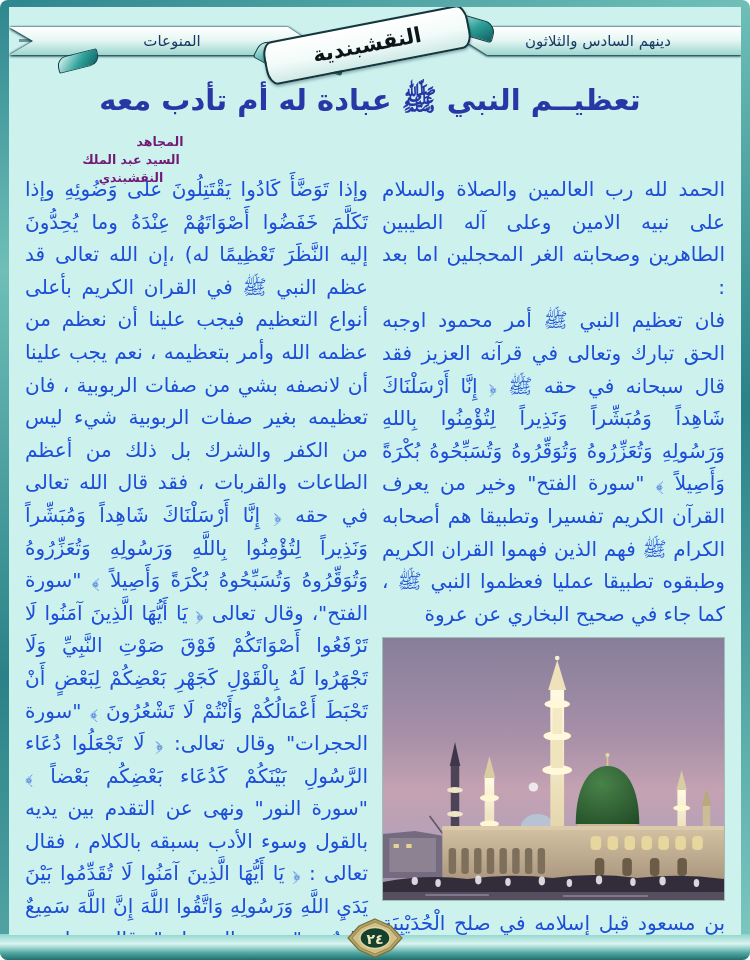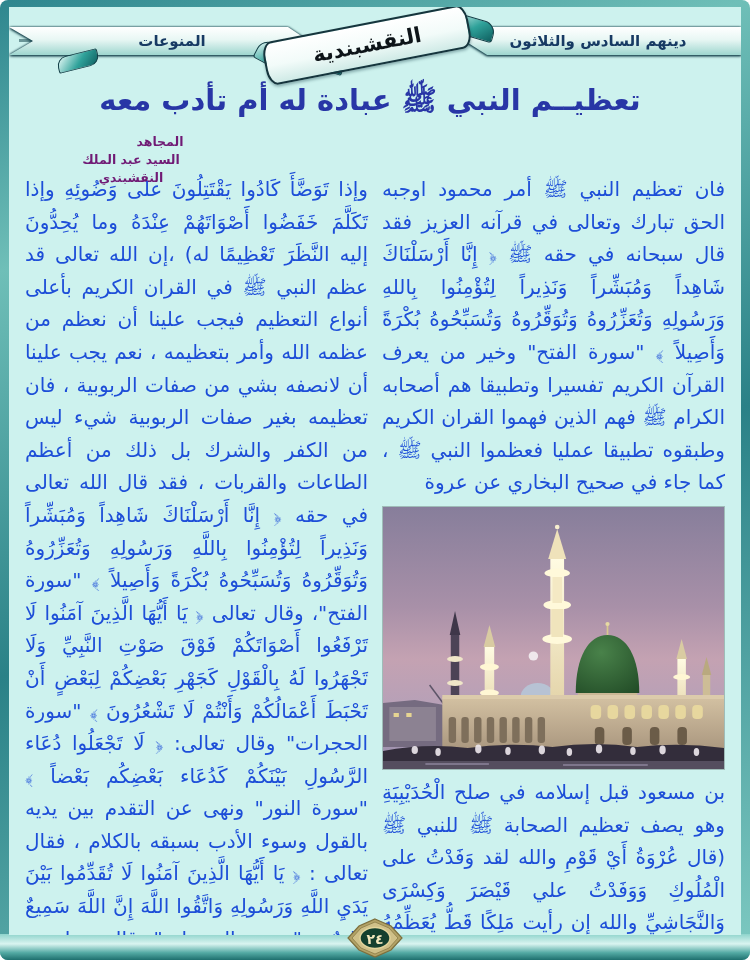--- a/index.html
+++ b/index.html
@@ -9,21 +9,21 @@
   .page{position:absolute;top:7px;left:9px;right:9px;bottom:25px;background:#cdf2ee;overflow:hidden;}
 
   
   .hdr-line{position:absolute;top:32px;left:10px;right:10px;height:3px;background:#1c4a52;opacity:.55;}
   .ribbon-side{position:absolute;top:20px;height:28px;filter:drop-shadow(0 0 1px #14404a) drop-shadow(0 1px 1px #14404a);}
   .ribbon-side .rb-bg{position:absolute;inset:0;background:linear-gradient(180deg,#ffffff 0%,#e8f7f4 45%,#9ed6cf 100%);}
   .rb-right{right:0;width:276px;}
   .rb-right .rb-bg{clip-path:polygon(0 50%,8% 0,100% 0,100% 100%,8% 100%);}
   .rb-left{left:0;width:300px;}
   .rb-left .rb-bg{clip-path:polygon(8% 50%,0 0,93% 0,100% 50%,93% 100%,0 100%);}
-  .ribbon-side .rb-txt{position:absolute;inset:0;display:flex;align-items:center;justify-content:center;font-size:15px;font-weight:bold;color:#173a63;letter-spacing:0;}
+  .ribbon-side .rb-txt{position:absolute;inset:0;display:flex;align-items:center;justify-content:center;font-size:15px;font-weight:normal;color:#173a63;letter-spacing:0;}
   .rb-left .rb-txt{padding-left:26px;}
   .rb-right .rb-txt{padding-right:10px;}
   .curl{position:absolute;background:linear-gradient(135deg,#e9fbf8,#2fa29a 55%,#0f5f60);border:1px solid #123f47;}
   .curl-a{left:288px;top:44px;width:46px;height:16px;transform:rotate(18deg);border-radius:2px 10px 2px 10px;}
   .curl-b{left:48px;top:46px;width:40px;height:14px;transform:rotate(-14deg);border-radius:10px 2px 10px 2px;}
   .curl-c{left:438px;top:10px;width:46px;height:18px;transform:rotate(16deg);border-radius:3px 12px 3px 12px;}
   .curl-d{left:246px;top:40px;width:44px;height:20px;transform:rotate(28deg);border-radius:12px 3px 12px 3px;}
   .ribbon-center{position:absolute;left:254px;top:16px;width:204px;height:40px;transform:rotate(-11deg);background:linear-gradient(180deg,#ffffff 0%,#f2fbf9 55%,#cfeae6 100%);border:2px solid #16353d;border-radius:10px/16px;display:flex;align-items:center;justify-content:center;box-shadow:0 2px 3px rgba(10,50,60,.35);}
   .ribbon-center .rb-txt{font-size:21px;font-weight:bold;color:#0d1418;}
 
@@ -77,20 +77,21 @@
     <div class="title">تعظيــم النبي ﷺ عبادة له أم تأدب معه</div>
 
     <div class="byline">
       <div class="b1">المجاهد</div>
       <div class="b2">السيد عبد الملك النقشبندي</div>
     </div>
 
     <div class="columns">
 
       <div class="col">
+        <p>الحمد لله رب العالمين والصلاة والسلام على نبيه الامين وعلى آله الطيبين الطاهرين وصحابته الغر المحجلين اما بعد :</p>
         <p>فان تعظيم النبي ﷺ أمر محمود اوجبه الحق تبارك وتعالى في قرآنه العزيز فقد قال سبحانه في حقه ﷺ ﴿ إِنَّا أَرْسَلْنَاكَ شَاهِداً وَمُبَشِّراً وَنَذِيراً لِتُؤْمِنُوا بِاللهِ وَرَسُولِهِ وَتُعَزِّرُوهُ وَتُوَقِّرُوهُ وَتُسَبِّحُوهُ بُكْرَةً وَأَصِيلاً ﴾ "سورة الفتح" وخير من يعرف القرآن الكريم تفسيرا وتطبيقا هم أصحابه الكرام ﷺ فهم الذين فهموا القران الكريم وطبقوه تطبيقا عمليا فعظموا النبي ﷺ ، كما جاء في صحيح البخاري عن عروة</p>
 
         <div class="photo-wrap">
           <svg viewBox="0 0 322 262" preserveAspectRatio="none">
             <defs>
               <linearGradient id="sky" x1="0" y1="0" x2="0" y2="1">
                 <stop offset="0" stop-color="#877e9b"></stop>
                 <stop offset="0.38" stop-color="#a890a8"></stop>
                 <stop offset="0.58" stop-color="#c4a2b2"></stop>
                 <stop offset="0.78" stop-color="#b5a0b8"></stop>

